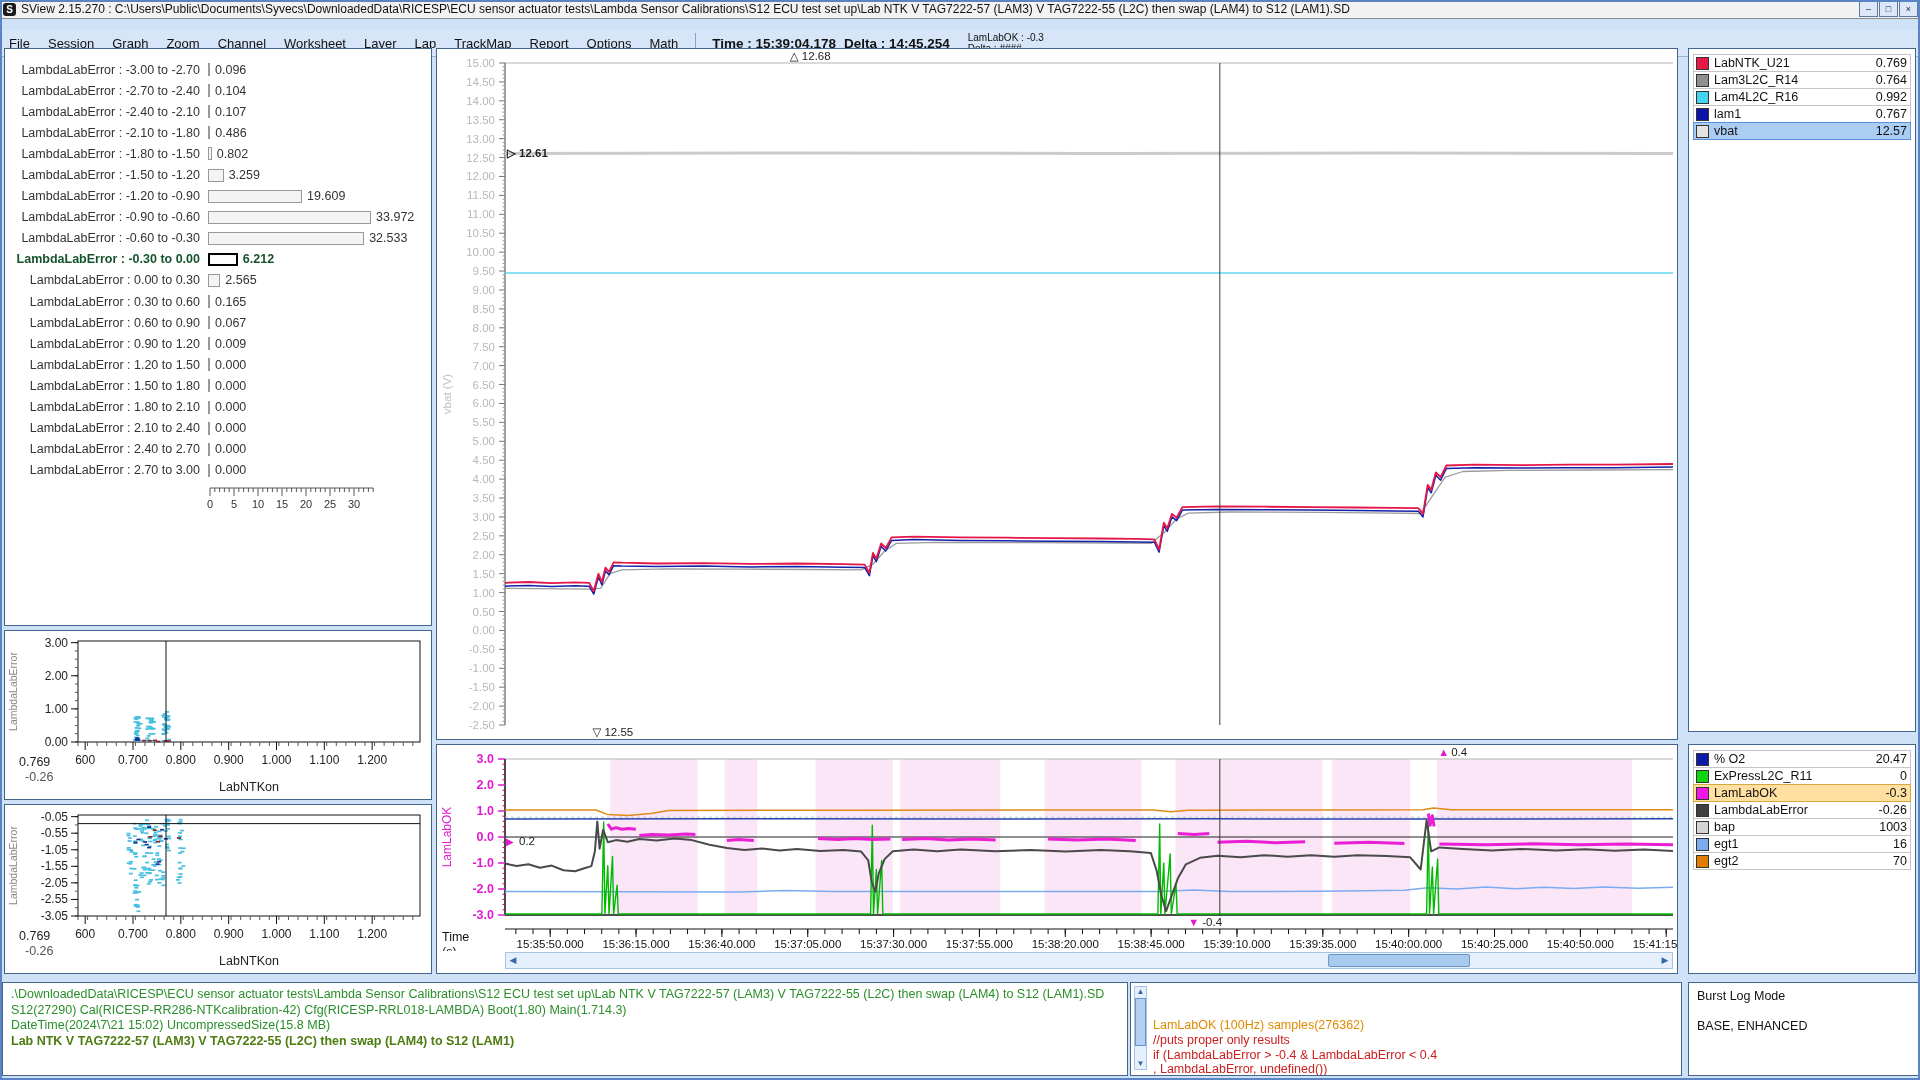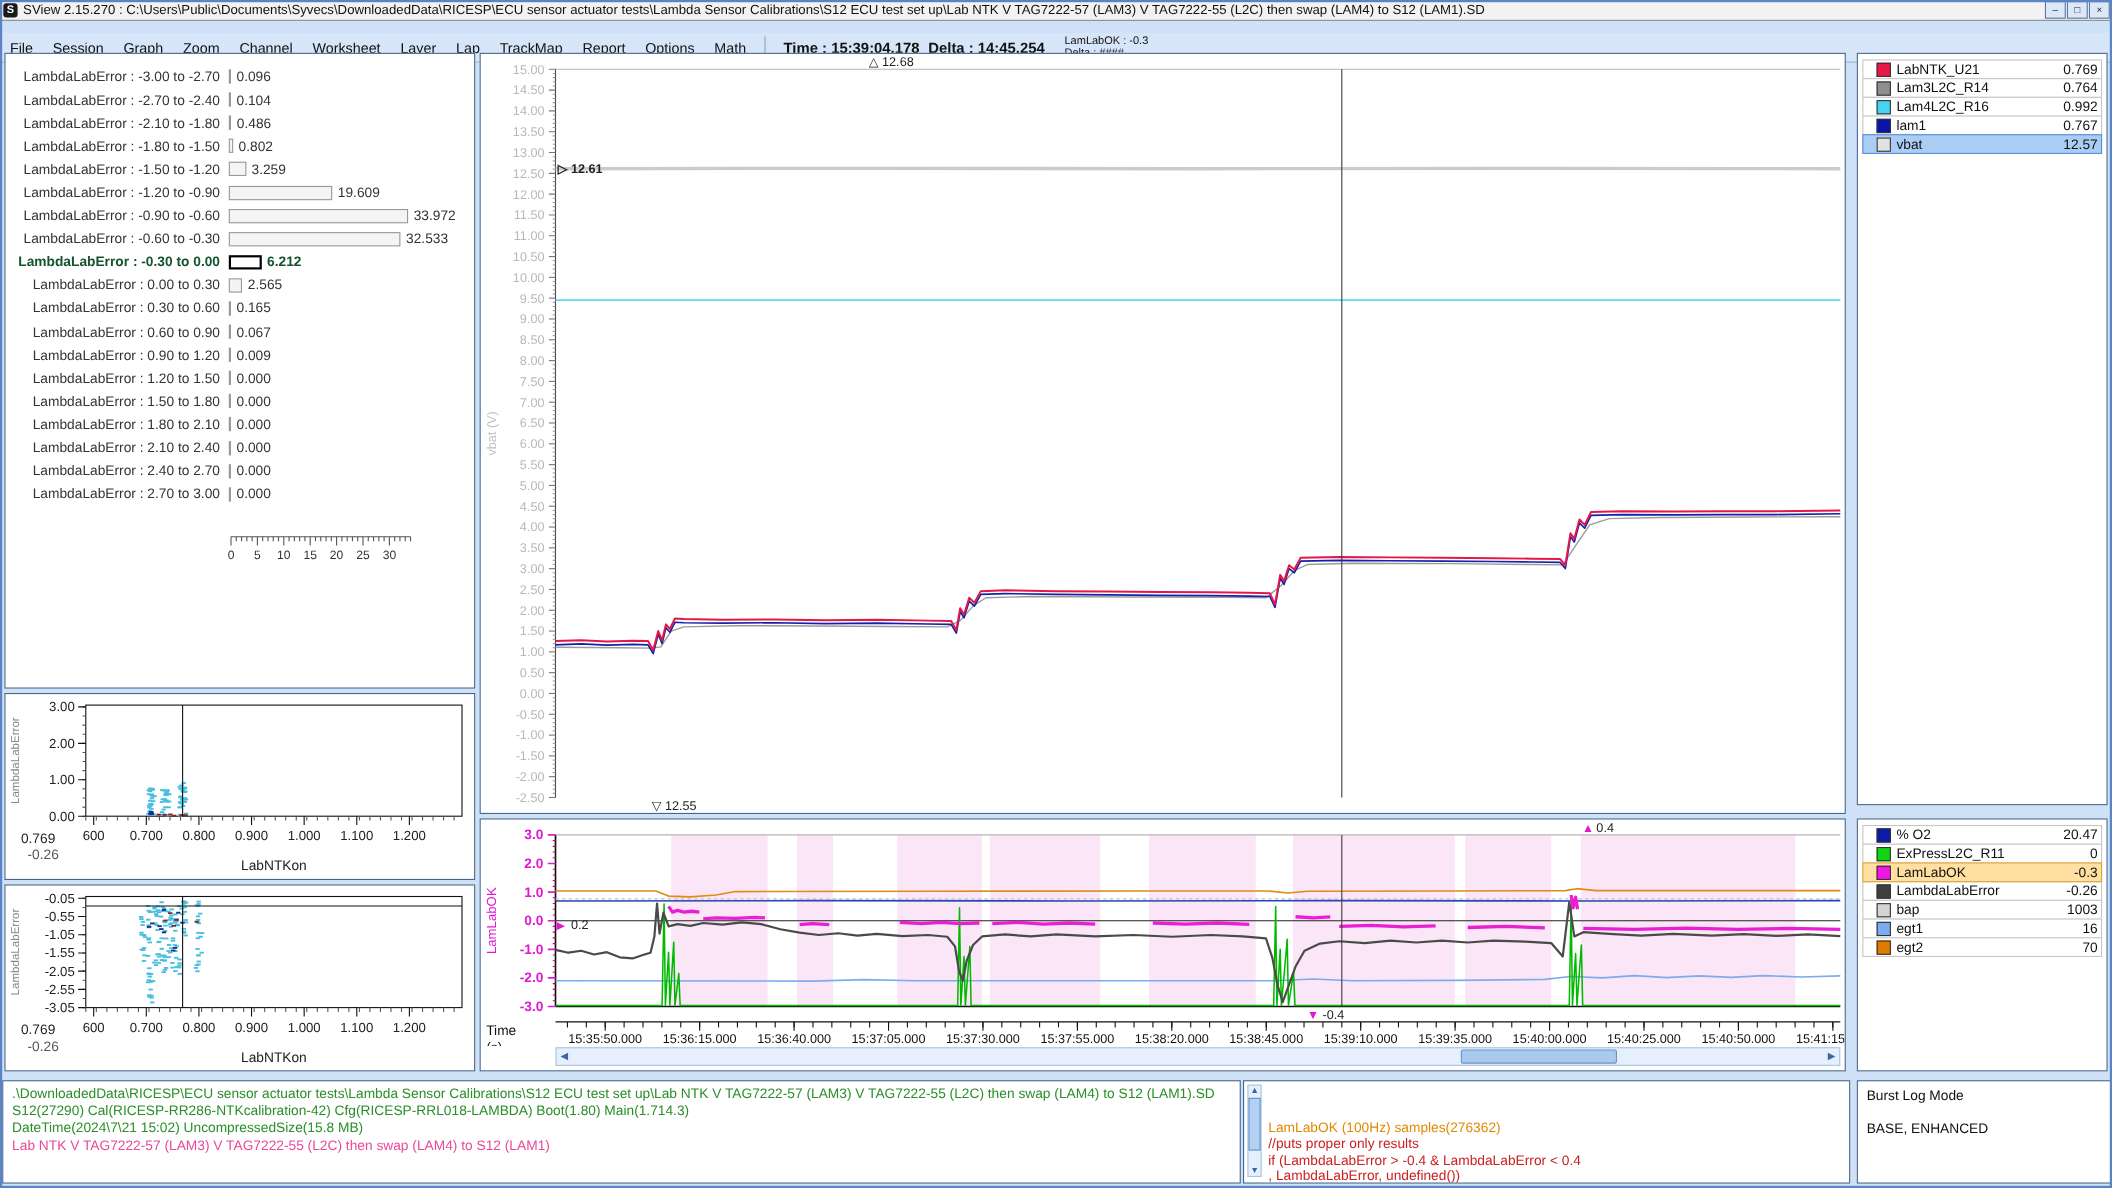--- a/index.html
+++ b/index.html
@@ -29,30 +29,30 @@
   #histo-rows{position:absolute;left:0;top:10px;right:0;}
   .hrow{height:21.1px;display:flex;align-items:center;font-size:12.5px;color:#333;}
   .hlabel{width:195px;text-align:right;padding-right:8px;flex:none;white-space:nowrap;}
   .hbar{height:13px;background:#f4f4f4;border:1px solid #999;box-sizing:border-box;flex:none;}
   .hval{margin-left:5px;}
   .hrow.hl{color:#14532d;font-weight:bold;}
   .hrow.hl .hbar{border:2px solid #000;background:#fff;}
   
   .lgd{position:absolute;left:4px;top:6px;right:4px;font-size:12.5px;}
   .lrow{display:flex;height:16px;align-items:center;border:1px solid #c6c6c6;margin-top:-1px;
-        background:#fff;padding:0 3px 0 12px;}
+        background:#fff;padding:0 3px 0 2px;}
   .sw{width:11px;height:11px;border:1px solid #333;margin-right:5px;flex:none;}
   .lname{flex:1;white-space:nowrap;}
   .lval{text-align:right;}
   .sel-blue{background:#abcdf4;border-color:#5590d8;position:relative;z-index:2;}
   .sel-orange{background:#ffe0a0;border-color:#d8a840;position:relative;z-index:2;}
   
   .sline{white-space:nowrap;font-size:12.5px;line-height:15.5px;}
   .sline.green{color:#2a8f2a;}
-  .sline.gray{color:#ec4899;}
+  .sline.gray{color:#4d7c0f;font-weight:bold;}
   .sline.orange{color:#e08a00;}
   .sline.red{color:#cc2020;}
   #status-left-lines{position:absolute;left:8px;top:4px;}
   #status-code-lines{position:absolute;left:22px;top:3px;margin-top:32px;}
   
   .vscroll{position:absolute;left:3px;top:3px;width:13px;height:84px;background:#e6f0fc;
            border:1px solid #a8c4e4;box-sizing:border-box;}
   .vscroll .arr{position:absolute;left:0;width:11px;height:10px;color:#3567a8;font-size:8px;
                 text-align:center;line-height:10px;}
   .vscroll .thumb{position:absolute;left:0px;top:11px;width:11px;height:48px;background:#b4d0f2;
@@ -108,20 +108,25 @@
   <div id="histo-rows">
       <div class="hrow">
         <span class="hlabel">LambdaLabError : -3.00 to -2.70</span>
         <span class="hbar" style="width: 2px;"></span>
         <span class="hval">0.096</span>
       </div>
       <div class="hrow">
         <span class="hlabel">LambdaLabError : -2.70 to -2.40</span>
         <span class="hbar" style="width: 2px;"></span>
         <span class="hval">0.104</span>
+      </div>
+      <div class="hrow">
+        <span class="hlabel">LambdaLabError : -2.40 to -2.10</span>
+        <span class="hbar" style="width: 2px;"></span>
+        <span class="hval">0.107</span>
       </div>
       <div class="hrow">
         <span class="hlabel">LambdaLabError : -2.10 to -1.80</span>
         <span class="hbar" style="width: 2.3328px;"></span>
         <span class="hval">0.486</span>
       </div>
       <div class="hrow">
         <span class="hlabel">LambdaLabError : -1.80 to -1.50</span>
         <span class="hbar" style="width: 3.8496px;"></span>
         <span class="hval">0.802</span>

